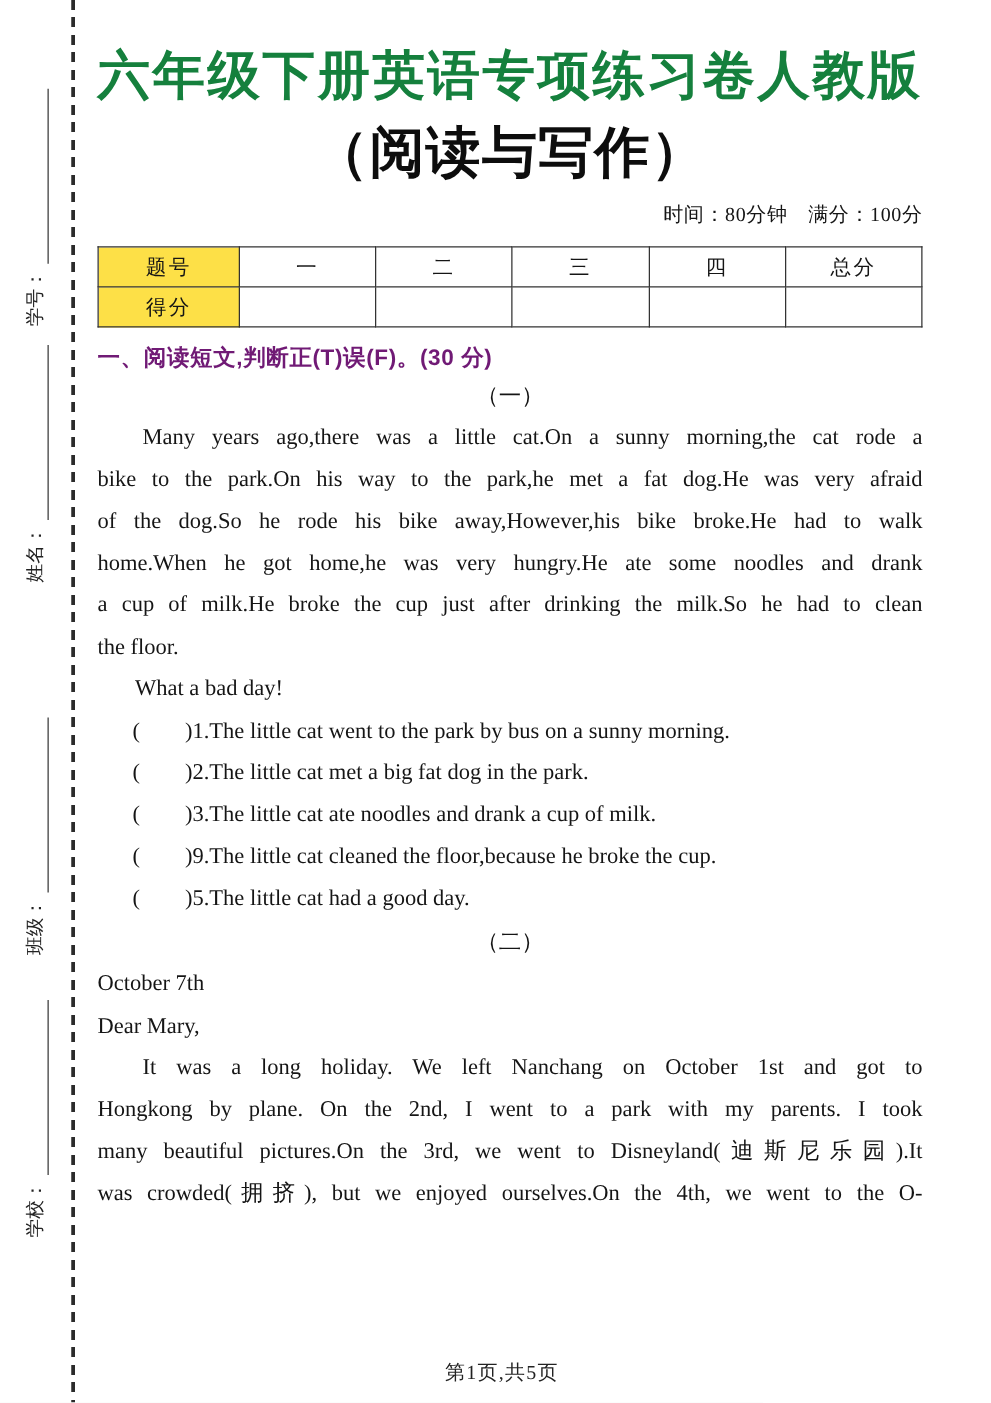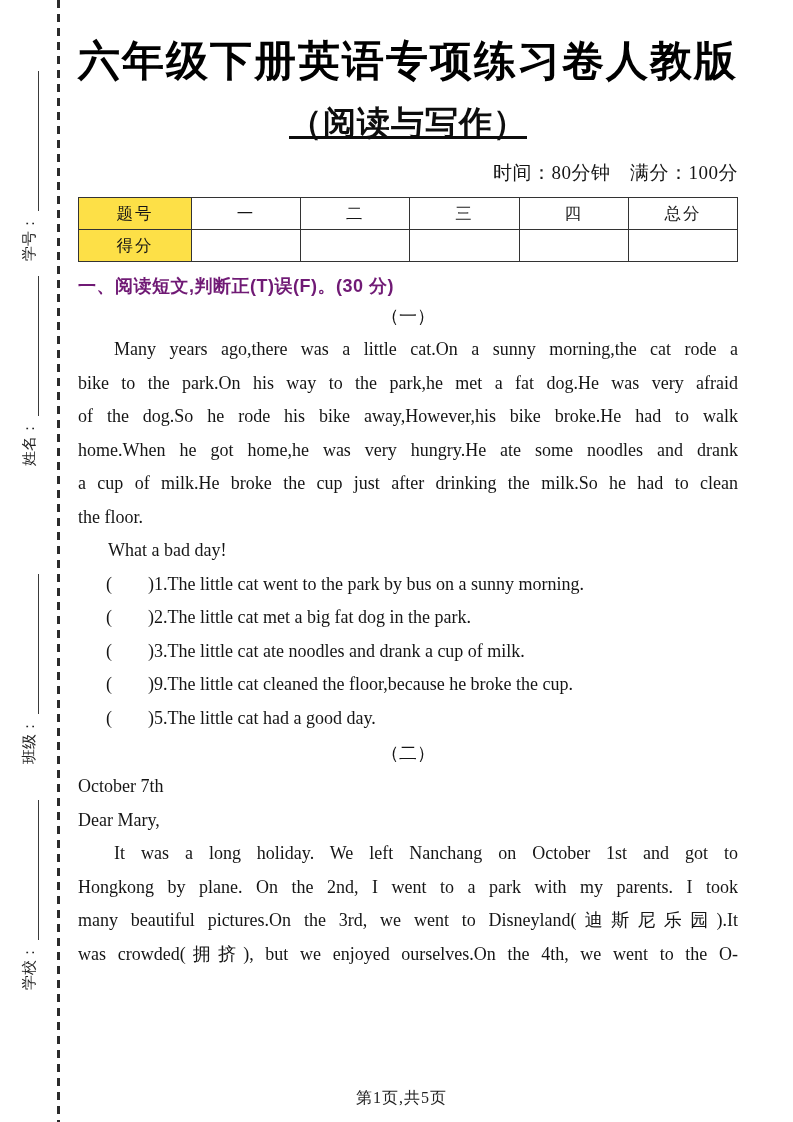--- a/index.html
+++ b/index.html
@@ -28,31 +28,30 @@
   }
   .mf-label { white-space:nowrap; line-height:20px; }
   .mf-line { flex:1; border-bottom:1.6px solid #3a3a3a; height:15px; }
   .f1 { top:155px; } .f2 { top:360px; } .f3 { top:658px; } .f4 { top:884px; }
 
   .content { position:absolute; left:78px; top:0; width:660px; padding-top:34px; }
 
   .title {
     margin:0; 
     font-size:42px; font-weight:bold; line-height:54px; letter-spacing:2px;
-    color:#000000;
+    color:#15803d;
   }
   .subtitle {
     margin:14px 0 0; text-align:center;
-    font-size:33px; font-weight:bold; line-height:42px; letter-spacing:1px;
+    font-size:44px; font-weight:bold; line-height:42px; letter-spacing:1px;
     color:#0d0d0d;
-    text-decoration:underline;
   }
   .meta {
     margin-top:18px; text-align:right;
-    font-size:19px; line-height:22px; letter-spacing:0.5px;
+    font-size:16px; line-height:22px; letter-spacing:0.5px;
   }
   table.score-table {
     width:100%; border-collapse:collapse; table-layout:fixed; margin-top:13px;
   }
   table.score-table td {
     border:1.6px solid #333; height:31px; padding:0;
     text-align:center; vertical-align:middle; font-size:16.5px;
     letter-spacing:2px;
   }
   td.hd { background:#fde047; width:112px; }

